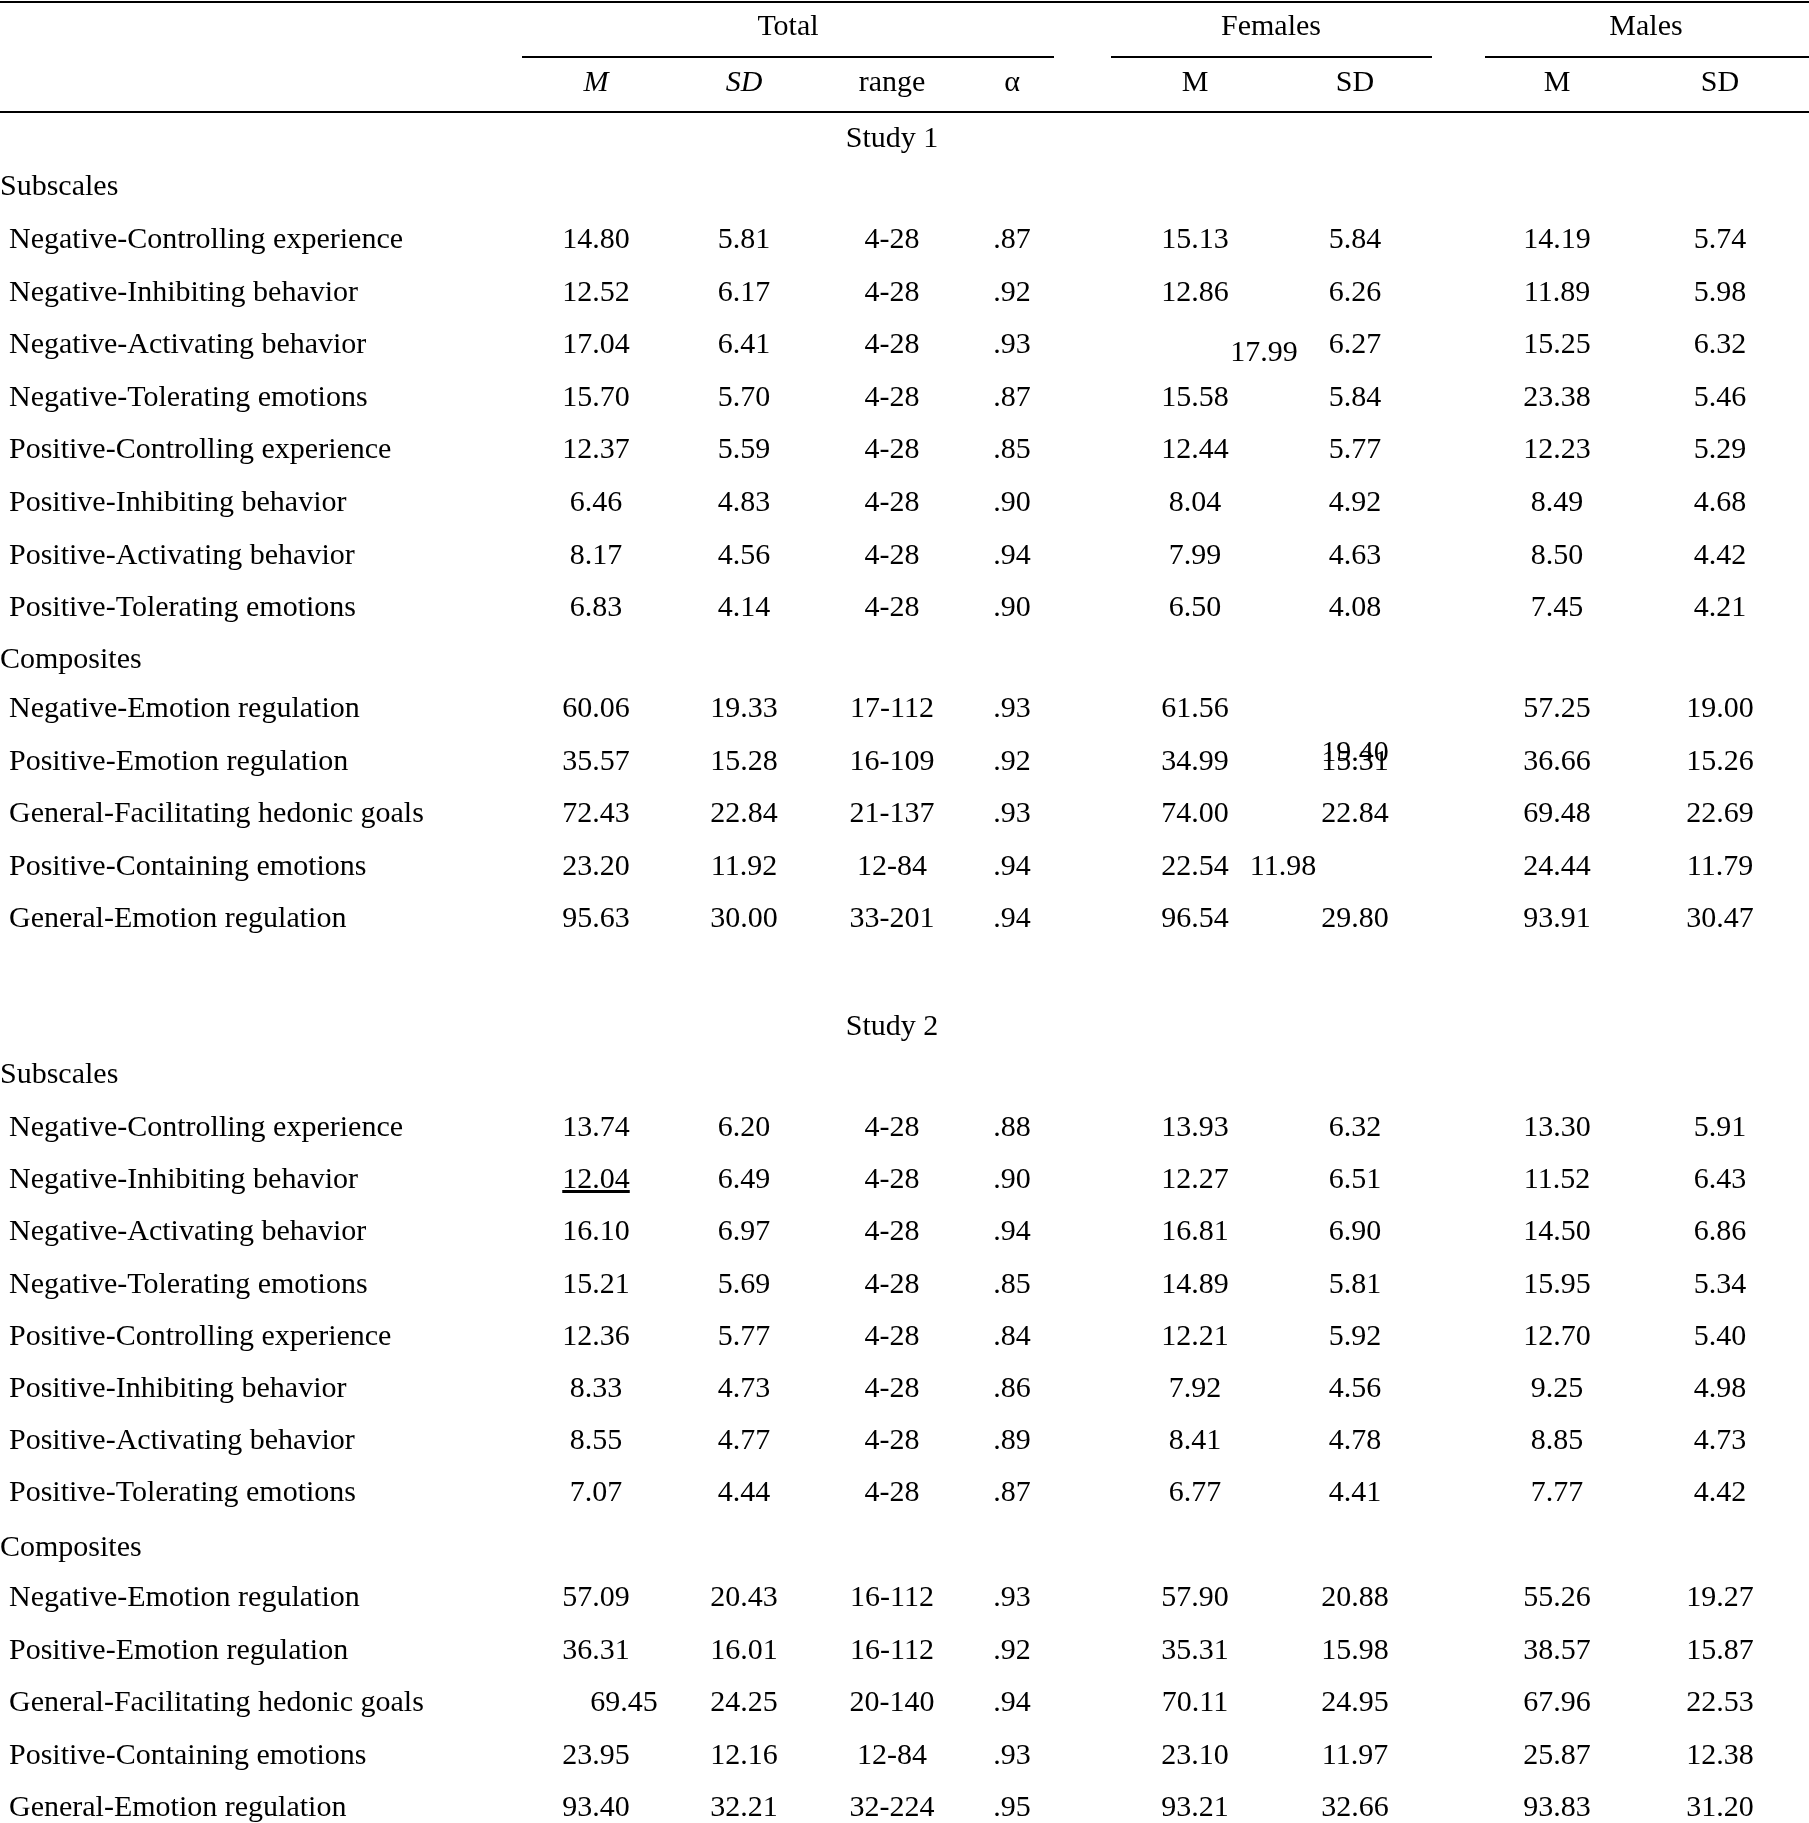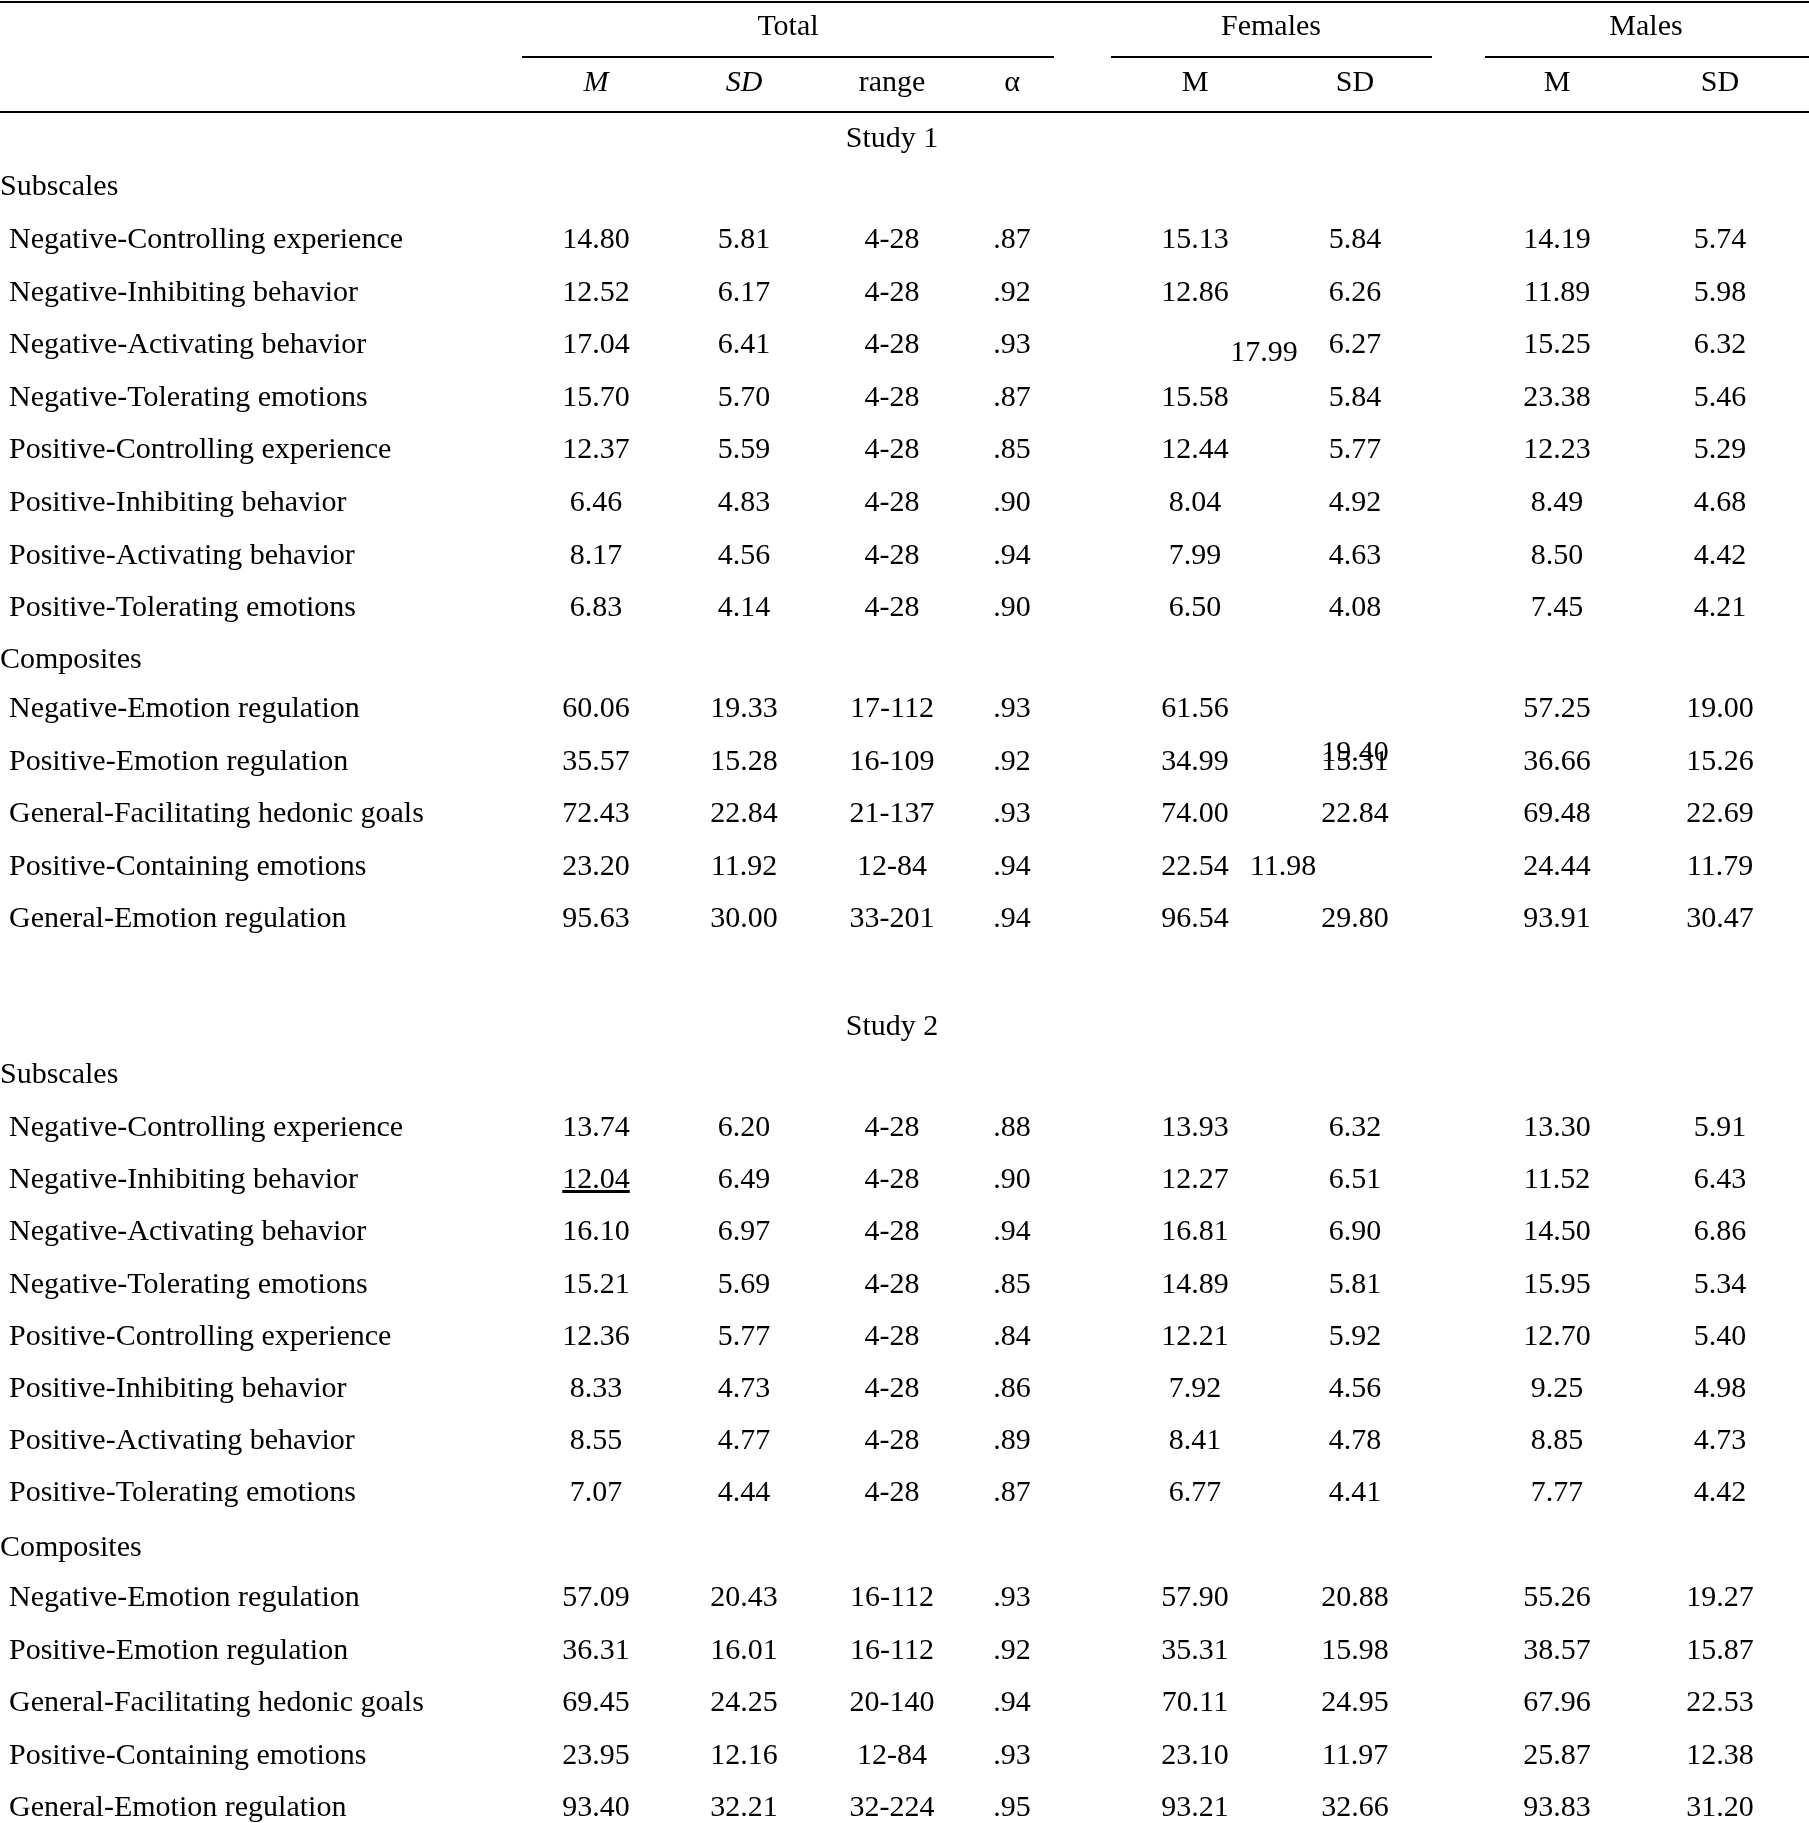--- a/index.html
+++ b/index.html
@@ -296,21 +296,21 @@
       <span class="v" style="left: 744px;">16.01</span>
       <span class="v" style="left: 892px;">16-112</span>
       <span class="v" style="left: 1012px;">.92</span>
       <span class="v" style="left: 1195px;">35.31</span>
       <span class="v" style="left: 1355px;">15.98</span>
       <span class="v" style="left: 1557px;">38.57</span>
       <span class="v" style="left: 1720px;">15.87</span>
     </div>
     <div class="row" style="top: 1686px;">
       <span class="lbl">General-Facilitating hedonic goals</span>
-      <span class="v" style="left: 596px;">69.45</span>
+      <span class="v" style="left: 624px;">69.45</span>
       <span class="v" style="left: 744px;">24.25</span>
       <span class="v" style="left: 892px;">20-140</span>
       <span class="v" style="left: 1012px;">.94</span>
       <span class="v" style="left: 1195px;">70.11</span>
       <span class="v" style="left: 1355px;">24.95</span>
       <span class="v" style="left: 1557px;">67.96</span>
       <span class="v" style="left: 1720px;">22.53</span>
     </div>
     <div class="row" style="top: 1739px;">
       <span class="lbl">Positive-Containing emotions</span>

